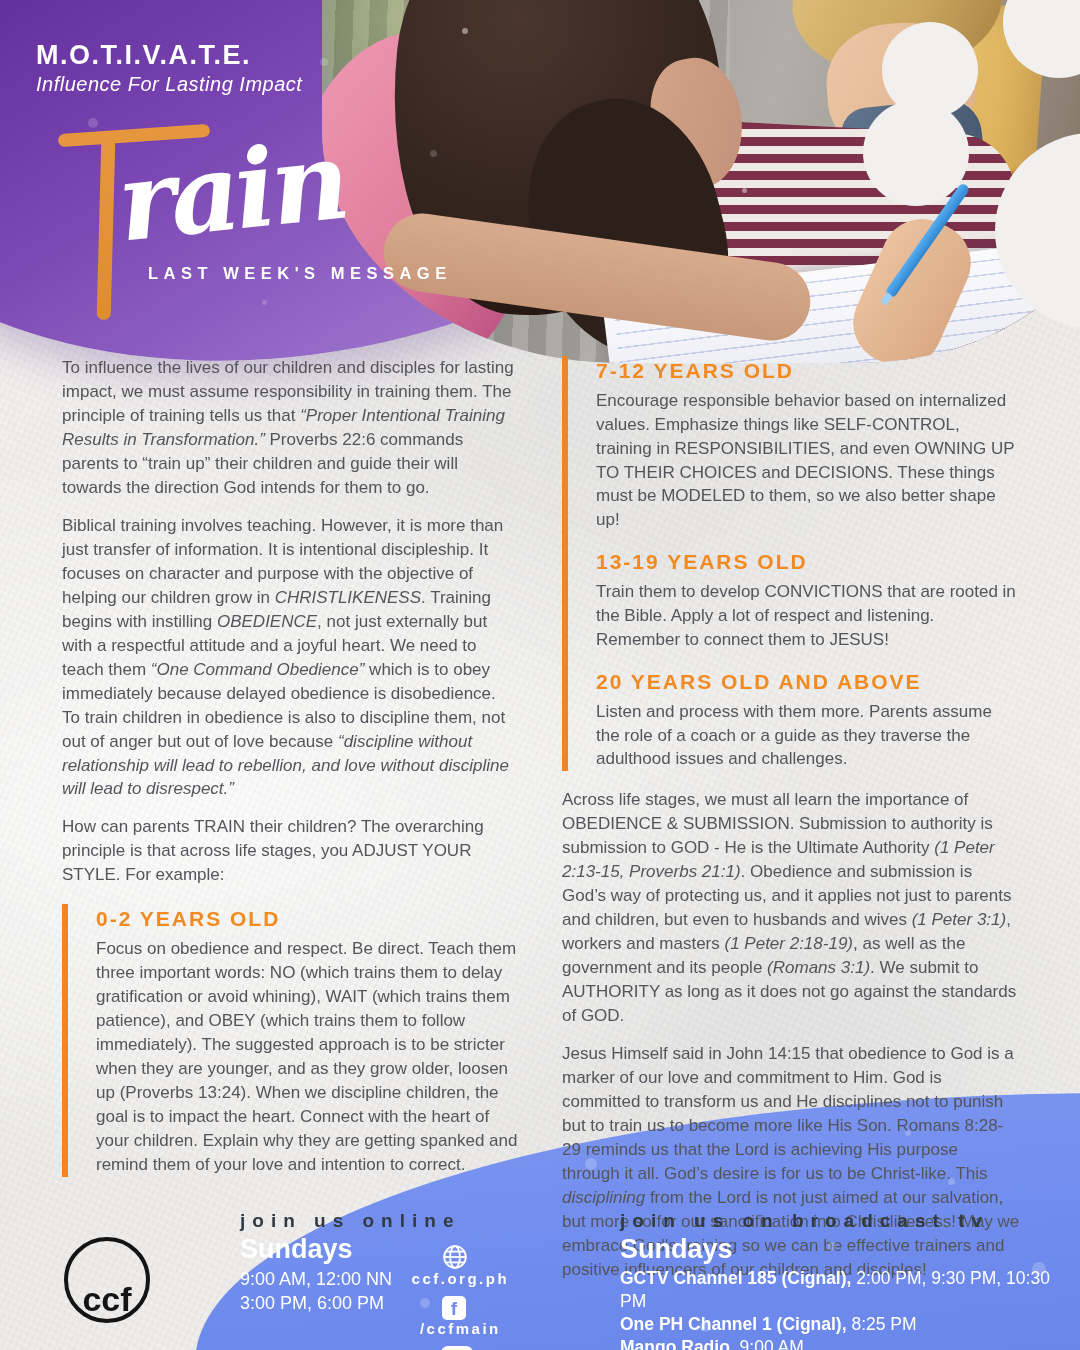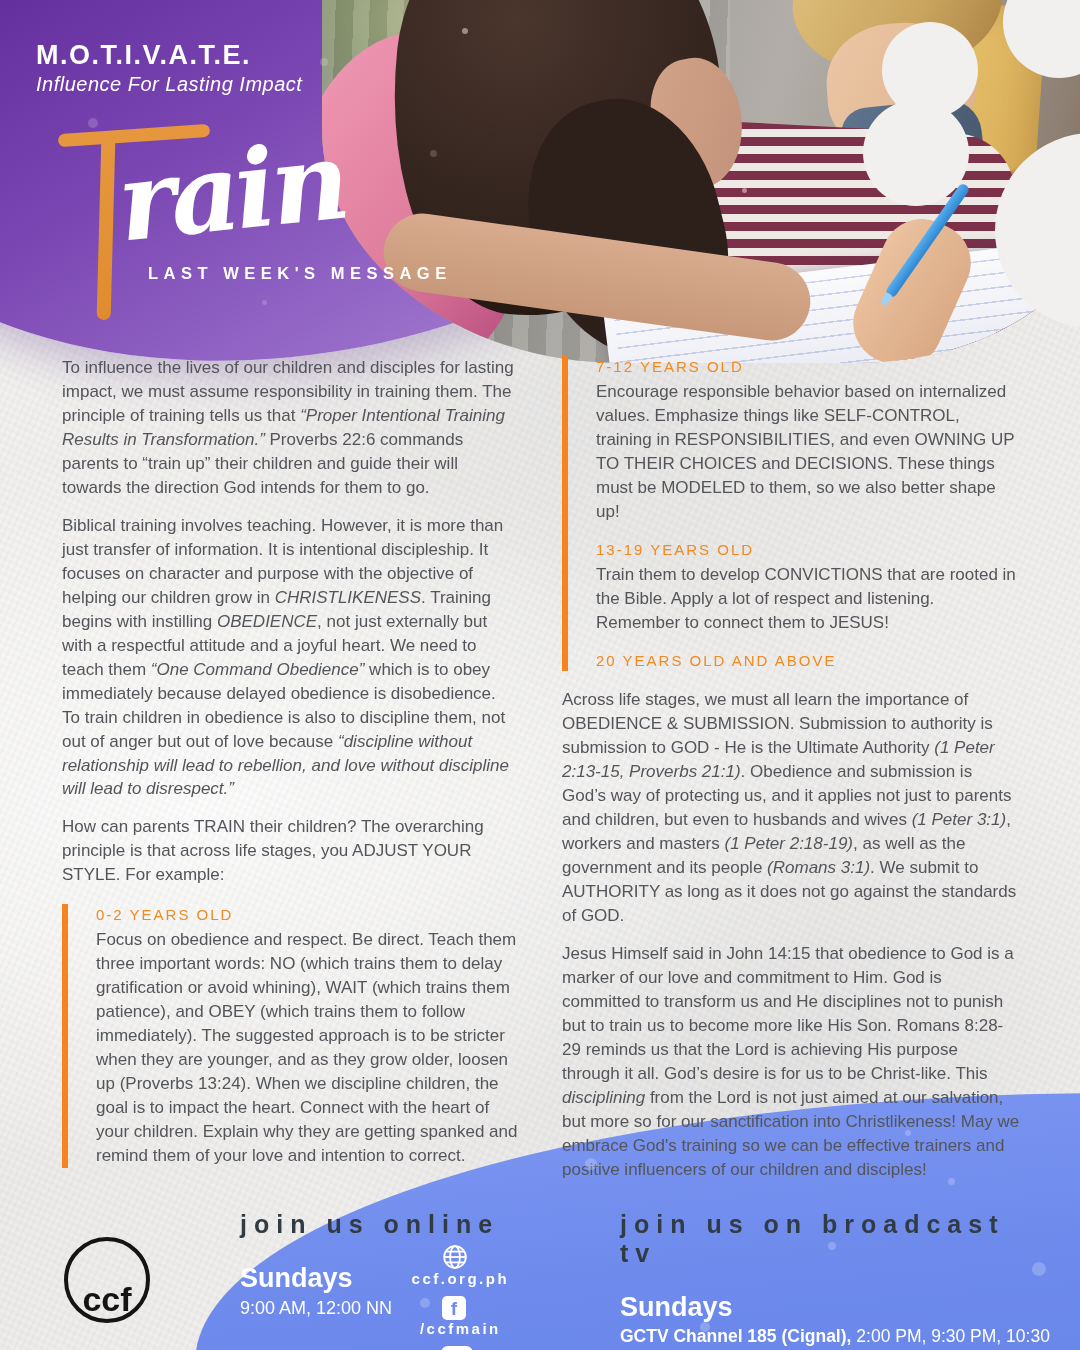--- a/index.html
+++ b/index.html
@@ -88,34 +88,34 @@
   
   .col{position:absolute;z-index:5;color:#54555a;font-size:17px;line-height:1.41;}
   .col-left{left:62px;top:356px;width:456px;}
   .col-right{left:562px;top:356px;width:458px;}
   .para{margin:0 0 14px 0;}
   .it{font-style:italic;}
   .bd{font-weight:bold;}
   .bar-block{border-left:6px solid #f5831f;padding-left:28px;margin-top:17px;}
   .sec{margin-bottom:15px;}
   .sec:last-child{margin-bottom:0;}
-  .sec-heading{color:#f08a21;font-size:15px;font-weight:normal;letter-spacing:2px;margin:0 0 3px 0;}
+  .sec-heading{color:#f08a21;font-size:21px;font-weight:bold;letter-spacing:2px;margin:0 0 3px 0;}
   .col-right .after-sections{margin-top:17px;}
 
   
   .blue-footer{position:absolute;left:195px;top:1093px;width:1110px;height:420px;z-index:4;
     border-top-left-radius:920px 270px;
     background:linear-gradient(175deg,#7e97f1 0%,#6d8aec 45%,#6380e4 100%);}
   .bdot{position:absolute;border-radius:50%;background:rgba(255,255,255,.22);z-index:5;}
   .ccf-logo{position:absolute;left:64px;top:1237px;width:78px;height:78px;border:4px solid #141414;border-radius:50%;
     display:flex;align-items:flex-end;justify-content:center;z-index:5;color:#141414;font-weight:bold;font-size:34px;letter-spacing:0;}
   .f-block{position:absolute;z-index:6;color:#fff;}
   .f-online{left:240px;top:1210px;width:330px;}
   .f-broadcast{left:620px;top:1210px;width:430px;}
-  .f-heading{color:#313b44;font-size:25px;font-weight:bold;letter-spacing:7px;margin-bottom:24px;}
+  .f-heading{color:#313b44;font-size:19px;font-weight:bold;letter-spacing:7px;margin-bottom:2px;}
   .f-day{font-size:27px;font-weight:bold;margin-bottom:2px;}
   .f-times{font-size:18px;line-height:1.35;}
   .f-links{position:absolute;left:398px;top:1244px;z-index:6;color:#fff;}
   .f-link-row{display:flex;align-items:center;margin-bottom:9px;flex-direction:column;}
   .f-link-row .txt{font-size:15px;font-weight:bold;letter-spacing:2.5px;}
   .globe{width:26px;height:26px;margin-right:11px;flex:0 0 auto;}
   .fb{width:24px;height:24px;border-radius:5px;background:#fff;color:#6d8aec;font-weight:bold;font-size:19px;
     display:flex;align-items:flex-end;justify-content:center;margin-right:13px;overflow:hidden;flex:0 0 auto;}
   .yt{width:32px;height:22px;border-radius:7px;background:#fff;display:flex;align-items:center;justify-content:center;margin-right:7px;flex:0 0 auto;}
   .yt-tri{width:0;height:0;border-left:9px solid #6d8aec;border-top:6px solid transparent;border-bottom:6px solid transparent;margin-left:2px;}
@@ -186,20 +186,21 @@
       <div class="sec">
         <h3 class="sec-heading">7-12 YEARS OLD</h3>
         <div><span>Encourage responsible behavior based on internalized values. Emphasize things like SELF-CONTROL, training in RESPONSIBILITIES, and even OWNING UP TO THEIR CHOICES and DECISIONS. These things must be MODELED to them, so we also better shape up!</span></div>
       </div>
       <div class="sec">
         <h3 class="sec-heading">13-19 YEARS OLD</h3>
         <div><span>Train them to develop CONVICTIONS that are rooted in the Bible. Apply a lot of respect and listening. Remember to connect them to JESUS!</span></div>
       </div>
       <div class="sec">
         <h3 class="sec-heading">20 YEARS OLD AND ABOVE</h3>
+        <div><span>Listen and process with them more. Parents assume the role of a coach or a guide as they traverse the adulthood issues and challenges.</span></div>
       </div>
     </div>
     <p class="para after-sections"><span>Across life stages, we must all learn the importance of OBEDIENCE &amp; SUBMISSION. Submission to authority is submission to GOD - He is the Ultimate Authority </span><span class="it">(1 Peter 2:13-15, Proverbs 21:1)</span><span>. Obedience and submission is God’s way of protecting us, and it applies not just to parents and children, but even to husbands and wives </span><span class="it">(1 Peter 3:1)</span><span>, workers and masters </span><span class="it">(1 Peter 2:18-19)</span><span>, as well as the government and its people </span><span class="it">(Romans 3:1)</span><span>. We submit to AUTHORITY as long as it does not go against the standards of GOD.</span></p>
     <p class="para"><span>Jesus Himself said in John 14:15 that obedience to God is a marker of our love and commitment to Him. God is committed to transform us and He disciplines not to punish but to train us to become more like His Son. Romans 8:28-29 reminds us that the Lord is achieving His purpose through it all. God’s desire is for us to be Christ-like. This </span><span class="it">disciplining</span><span> from the Lord is not just aimed at our salvation, but more so for our sanctification into Christlikeness! May we embrace God's training so we can be effective trainers and positive influencers of our children and disciples!</span></p>
   </div>
 
   <div class="blue-footer"></div>
   <div class="bdot" style="left:585px;top:1158px;width:12px;height:12px;"></div>
   <div class="bdot" style="left:828px;top:1242px;width:8px;height:8px;"></div>
   <div class="bdot" style="left:700px;top:1322px;width:10px;height:10px;"></div>
@@ -209,20 +210,21 @@
   <div class="bdot" style="left:905px;top:1130px;width:6px;height:6px;"></div>
 
   <div class="ccf-logo">
     <span>ccf</span>
   </div>
 
   <div class="f-block f-online">
     <div class="f-heading">join us online</div>
     <div class="f-day">Sundays</div>
     <div class="f-times">9:00 AM, 12:00 NN</div>
+    <div class="f-times">3:00 PM, 6:00 PM</div>
   </div>
 
   <div class="f-links">
     <div class="f-link-row">
       <svg class="globe" viewBox="0 0 24 24" fill="none" stroke="#ffffff" stroke-width="1.7">
         <circle cx="12" cy="12" r="10"></circle>
           <ellipse cx="12" cy="12" rx="4.5" ry="10"></ellipse>
         <line x1="2" y1="12" x2="22" y2="12"></line>
           <line x1="3.6" y1="7" x2="20.4" y2="7"></line>
           <line x1="3.6" y1="17" x2="20.4" y2="17"></line>

